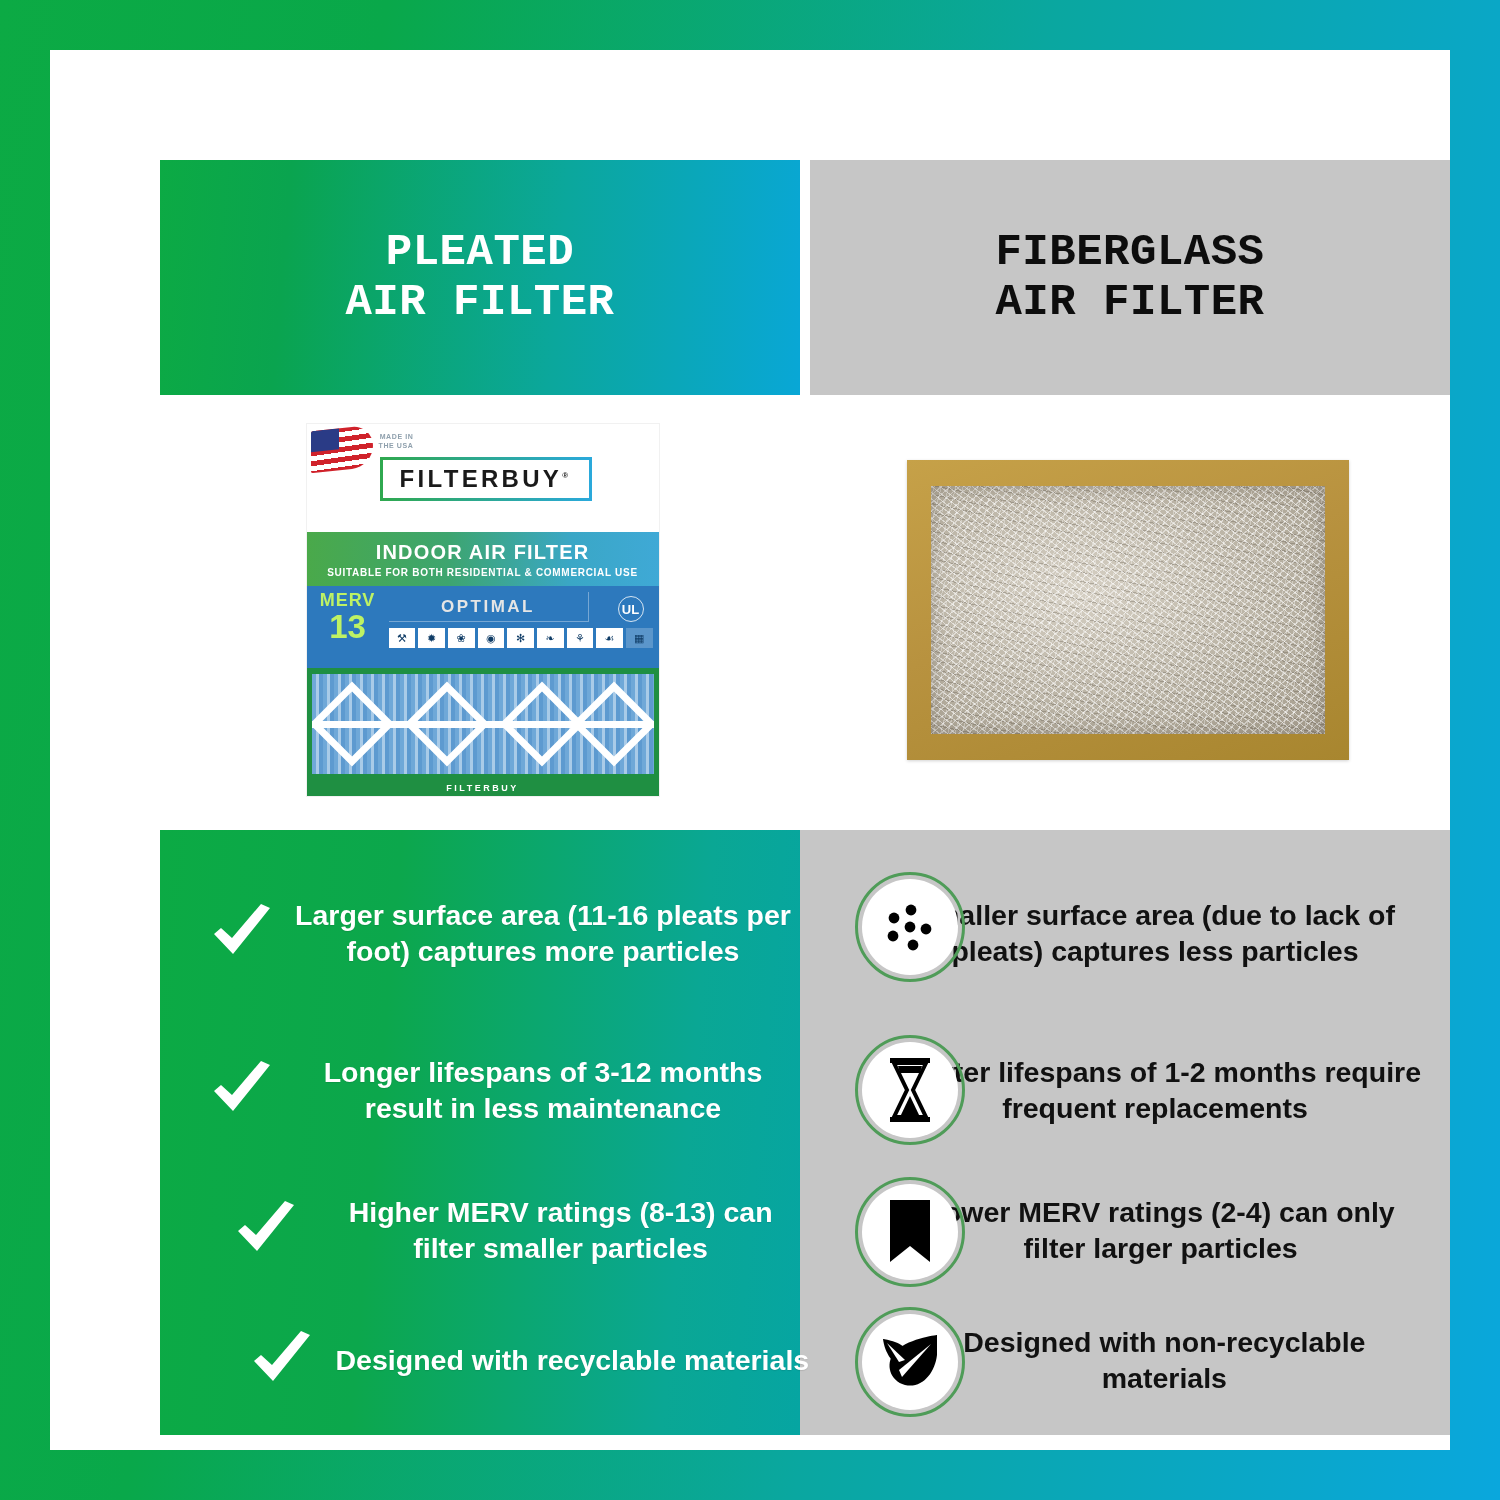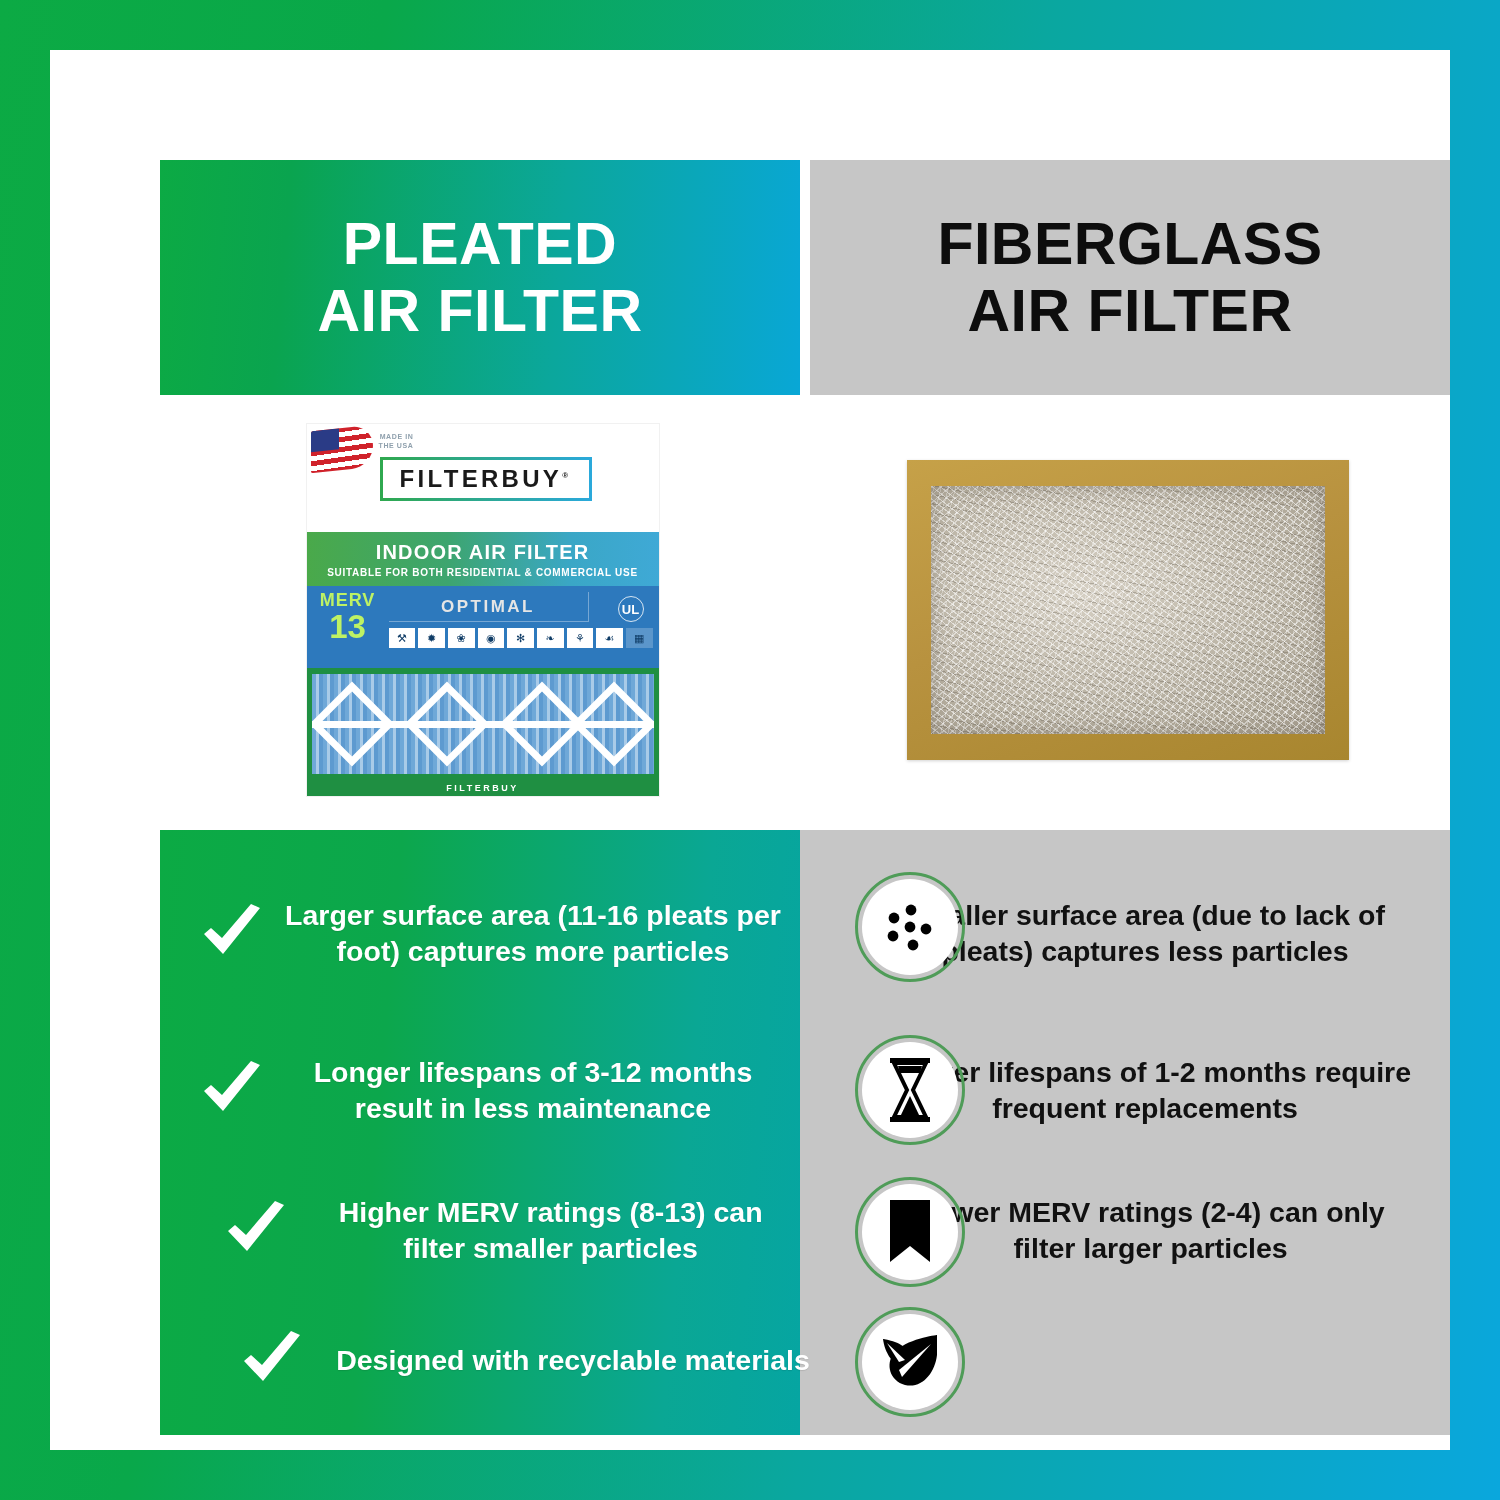--- a/index.html
+++ b/index.html
@@ -35,22 +35,23 @@
   #head-left {
     width: 640px; height: 100%;
     background: linear-gradient(95deg, #0caa44 0%, #0aa44f 20%, #0ba79c 62%, #09a7d6 100%);
   }
   #head-gap { width: 10px; height: 100%; background: #ffffff; }
   #head-right {
     width: 640px; height: 100%;
     background: #c6c6c6;
   }
   .head-title {
-    font-size: 59px; font-weight: bold; line-height: 1.13;
+    font-size: 44px; font-weight: bold; line-height: 1.13;
     letter-spacing: 0.5px;
+    font-family: Liberation Mono, monospace;
   }
   #head-left .head-title { color: #ffffff; }
   #head-right .head-title { color: #0d0d0d; }
 
   
   #product-row {
     position: absolute; left: 110px; top: 360px;
     width: 1290px; height: 400px;
     display: flex;
   }
@@ -200,21 +201,21 @@
     width: 1290px; height: 605px;
     display: flex;
   }
   #cmp-left {
     width: 640px; height: 100%;
     background: linear-gradient(95deg, #0caa44 0%, #0ca74c 35%, #0aa794 80%, #06a5a2 100%);
   }
   #cmp-right { width: 650px; height: 100%; background: #c6c6c6; }
 
   .row {
-    position: absolute; left: 0; width: 1290px;
+    position: absolute; left: 10px; width: 1290px;
     display: flex; align-items: center;
   }
   .row-l {
     width: 640px; display: flex; align-items: center; gap: 14px;
     padding-left: 32px;
   }
   .check {
     flex: 0 0 78px; height: 78px; position: relative;
   }
   .check svg { width: 78px; height: 78px; display: block; }
@@ -434,20 +435,21 @@
 
       <div class="row" style="top:470px; height:120px;padding-left:40px;">
         <div class="row-l">
           <div class="check">
             <svg viewBox="0 0 78 78">
                 <path d="M12 40 L31 60 L68 14 L59 10 L30 44 L19 34 Z" fill="#ffffff"></path>
               </svg>
           </div>
           <div class="txt-l">Designed with recyclable materials</div>
         </div>
+        <div class="txt-r">Designed with non-recyclable materials</div>
       </div>
       <div class="mid-icon" style="top:477px;">
         <div class="ring"></div>
         <div class="disc">
           <svg width="70" height="66" viewBox="0 0 70 66">
             <path d="M62 6 C62 6 30 10 19 24 C10 35 15 52 30 56 C47 60 60 44 62 26 Z" fill="#000"></path>
             <path d="M8 10 C8 10 26 12 33 22 C37 28 35 36 29 37 C20 38 10 26 8 10 Z" fill="#000"></path>
             <path d="M56 15 L27 48 L24 41 Z" fill="#ffffff"></path>
             <path d="M12 14 L30 31 L24 33 Z" fill="#ffffff"></path>
           </svg>

